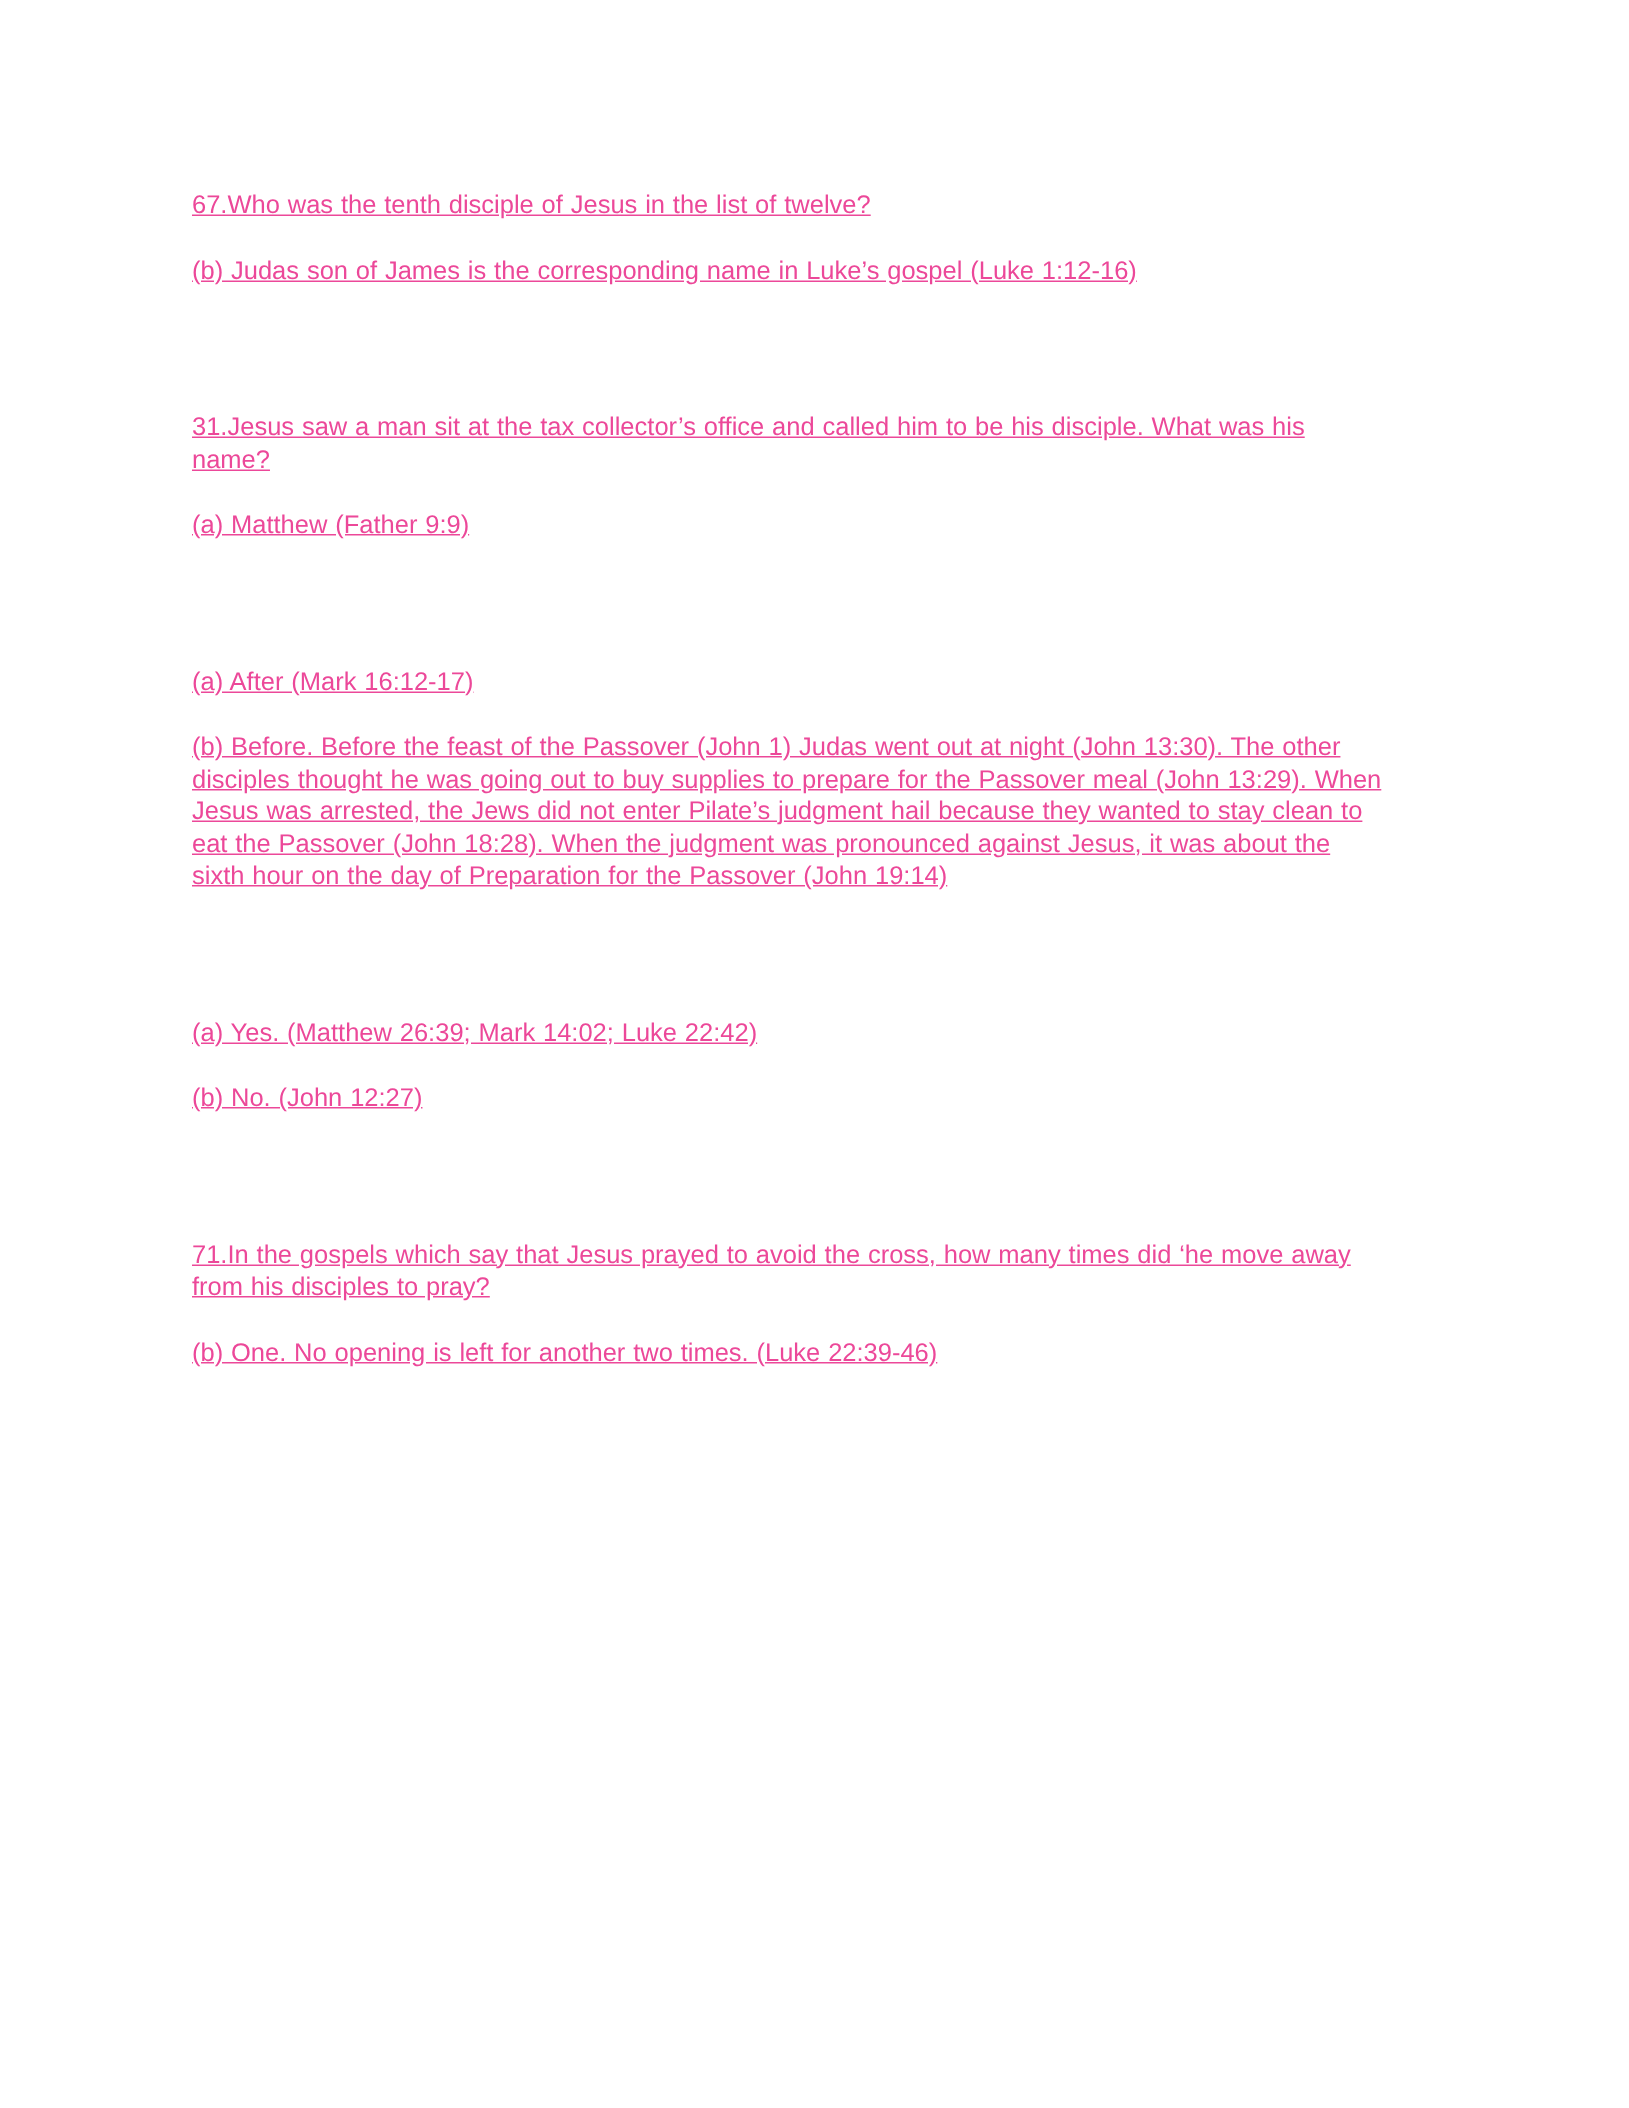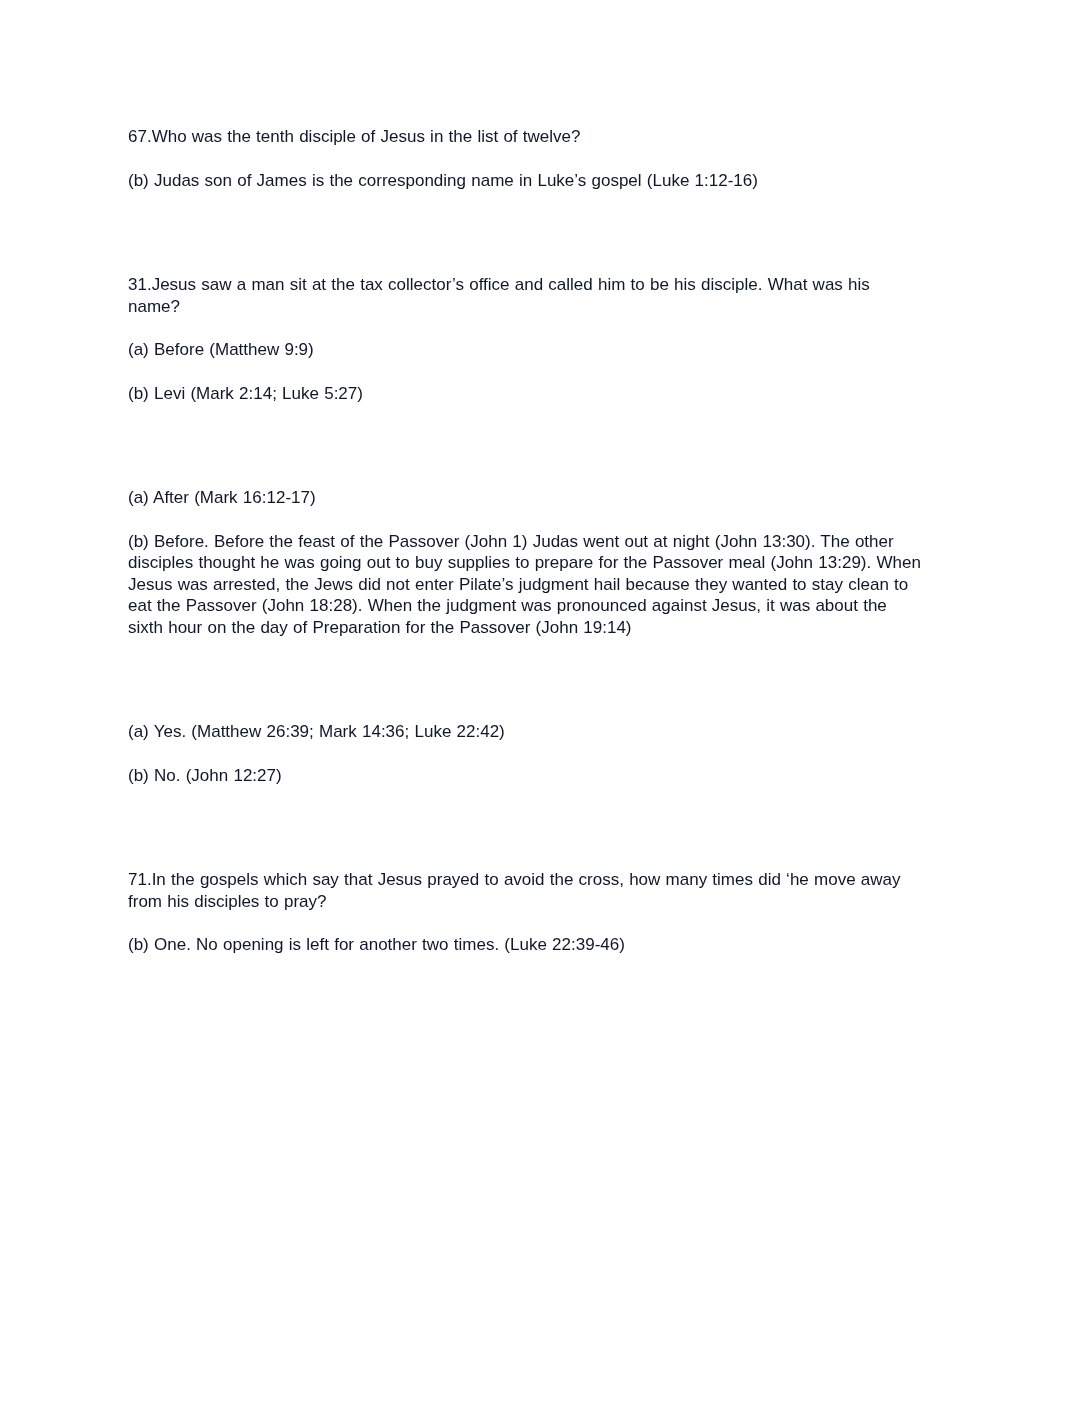--- a/index.html
+++ b/index.html
@@ -20,48 +20,48 @@
   .content {
     width: 798px;
   }
   .qa-block {
     margin-bottom: 83px;
   }
   .qa-block p {
     font-size: 17px;
     line-height: 21.5px;
     margin: 0 0 22px 0;
-    color: #0f172a;
+    color: #ec4899;
     word-spacing: 0.5px;
+    text-decoration: underline;
   }
 </style>
 </head>
 <body>
 
 <div class="page">
   <div class="content">
 
     <section class="qa-block">
       <p>67.Who was the tenth disciple of Jesus in the list of twelve?</p>
       <p>(b) Judas son of James is the corresponding name in Luke’s gospel (Luke 1:12-16)</p>
     </section>
 
     <section class="qa-block">
       <p>31.Jesus saw a man sit at the tax collector’s office and called him to be his disciple. What was his name?</p>
-      <p>(a) Before (Matthew 9:9)</p>
-      <p>(b) Levi (Mark 2:14; Luke 5:27)</p>
+      <p>(a) Matthew (Father 9:9)</p>
     </section>
 
     <section class="qa-block">
       <p>(a) After (Mark 16:12-17)</p>
       <p>(b) Before. Before the feast of the Passover (John 1) Judas went out at night (John 13:30). The other disciples thought he was going out to buy supplies to prepare for the Passover meal (John 13:29). When Jesus was arrested, the Jews did not enter Pilate’s judgment hail because they wanted to stay clean to eat the Passover (John 18:28). When the judgment was pronounced against Jesus, it was about the sixth hour on the day of Preparation for the Passover (John 19:14)</p>
     </section>
 
     <section class="qa-block">
-      <p>(a) Yes. (Matthew 26:39; Mark 14:36; Luke 22:42)</p>
+      <p>(a) Yes. (Matthew 26:39; Mark 14:02; Luke 22:42)</p>
       <p>(b) No. (John 12:27)</p>
     </section>
 
     <section class="qa-block">
       <p>71.In the gospels which say that Jesus prayed to avoid the cross, how many times did ‘he move away from his disciples to pray?</p>
       <p>(b) One. No opening is left for another two times. (Luke 22:39-46)</p>
     </section>
 
   </div>
 </div>

